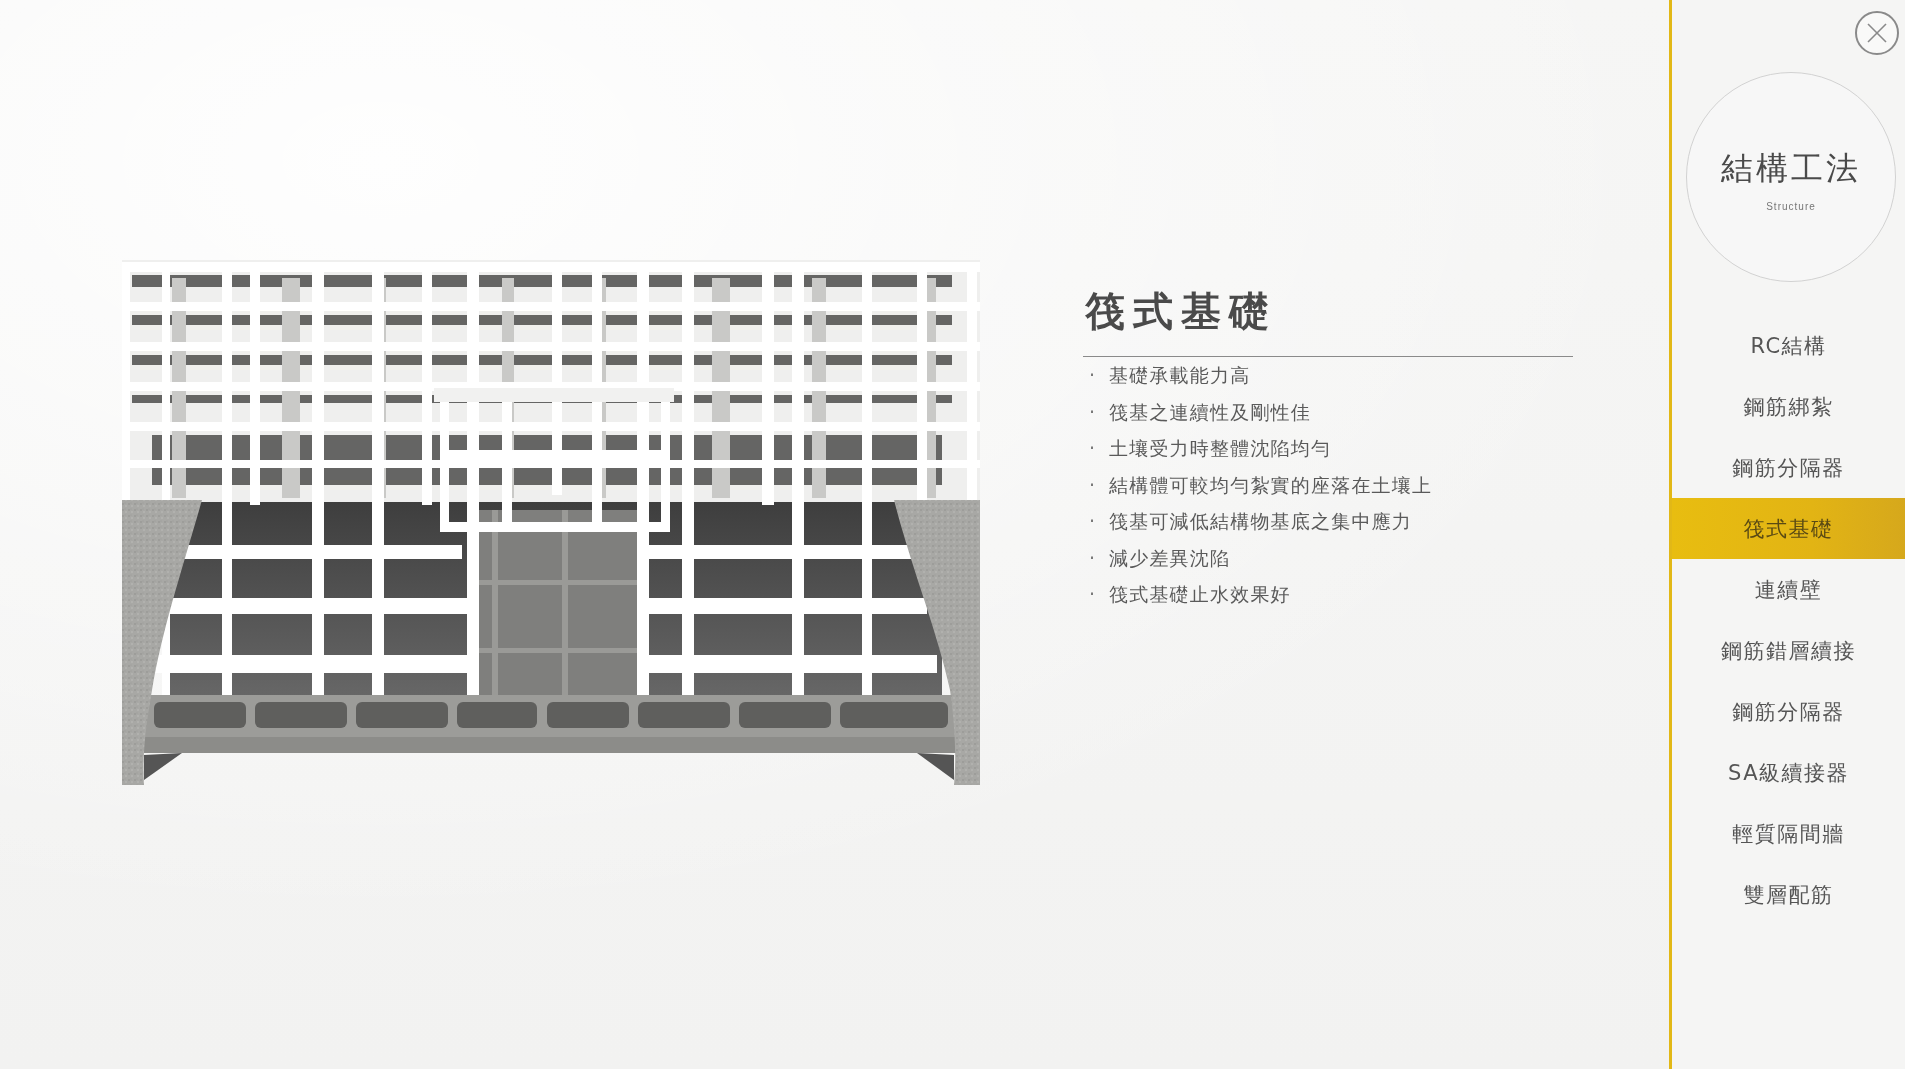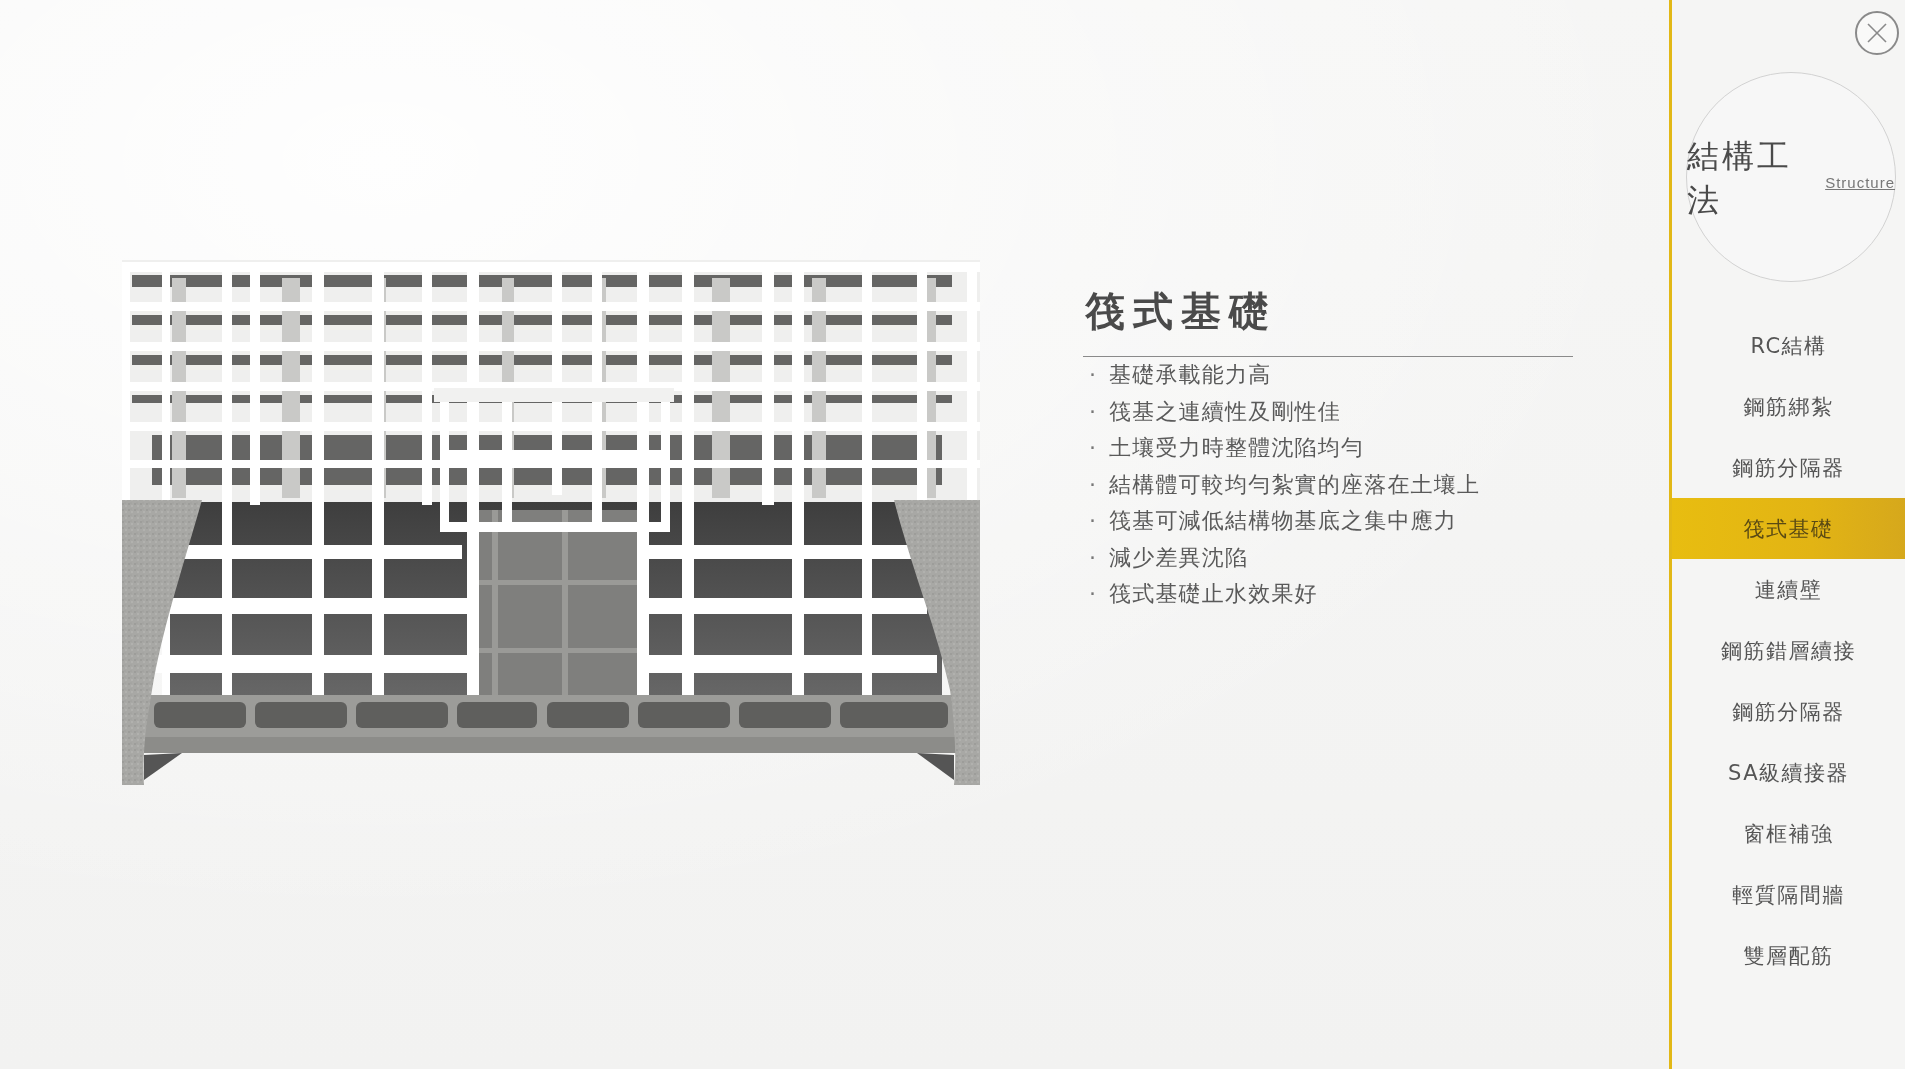--- a/index.html
+++ b/index.html
@@ -33,51 +33,51 @@
     }
     .content .rule {
       height: 1px; background: #8a8a8a; margin-top: 16px; width: 490px;
     }
     .content .para {
       margin-top: 14px; font-size: 19px; line-height: 36.5px; color: #5a5a5a;
       letter-spacing: 1.2px; padding-left: 1px;
     }
     .content ul { list-style: none; }
     .content li {
-      font-size: 22px; line-height: 36.5px; color: #5a5a5a; letter-spacing: 1.2px;
+      font-size: 19px; line-height: 36.5px; color: #5a5a5a; letter-spacing: 1.2px;
       padding-left: 6px;
     }
     .content li .dot { display: inline-block; width: 20px; color: #777; }
 
     
     .sidebar {
       position: absolute; left: 1669px; top: 0; width: 236px; height: 1069px;
       background: #f5f5f4;
       border-left: 3px solid #e2b816;
     }
     .close-btn {
       position: absolute; left: 1855px; top: 11px; width: 44px; height: 44px;
       border: 2px solid #8a8a8a; border-radius: 50%;
       display: flex; align-items: center; justify-content: center; cursor: pointer;
       background: rgba(255,255,255,0.4);
     }
     .close-btn svg { width: 26px; height: 26px; }
     .brand-circle {
       position: absolute; left: 1686px; top: 72px; width: 210px; height: 210px;
       border: 1px solid #d2d2d2; border-radius: 50%;
-      display: flex; flex-direction: row; align-items: center; justify-content: center;
+      display: flex; flex-direction: column; align-items: center; justify-content: center;
       background: rgba(255,255,255,0.25);
     }
     .brand-circle .brand-title {
       font-family: "DejaVu Serif", "Liberation Serif", serif;
       font-size: 32px; letter-spacing: 3px; color: #4a4a4a; margin-top: 4px;
     }
     .brand-circle .brand-sub {
       font-family: "Liberation Sans", sans-serif;
-      font-size: 15px; color: #777; letter-spacing: 1px; margin-top: 10px; text-decoration: underline;
+      font-size: 10px; color: #777; letter-spacing: 1px; margin-top: 10px;
     }
     .menu {
       position: absolute; left: 1672px; top: 315px; width: 233px; text-align: center;
     }
     .menu-item {
       height: 61px; display: flex; align-items: center; justify-content: center;
       font-size: 21px; color: #555; letter-spacing: 1.5px; cursor: pointer;
     }
     .menu-item.active {
       background: linear-gradient(90deg, #e8bd10 0%, #e2b414 60%, #d6a81c 100%);
@@ -232,18 +232,17 @@
 
   <div class="menu">
     <div class="menu-item">RC結構</div>
     <div class="menu-item">鋼筋綁紮</div>
     <div class="menu-item">鋼筋分隔器</div>
     <div class="menu-item active">筏式基礎</div>
     <div class="menu-item">連續壁</div>
     <div class="menu-item">鋼筋錯層續接</div>
     <div class="menu-item">鋼筋分隔器</div>
     <div class="menu-item">SA級續接器</div>
-    <div class="menu-item">窗框補強</div>
     <div class="menu-item">輕質隔間牆</div>
     <div class="menu-item">雙層配筋</div>
   </div>
 
 </div>
 
 </body></html>

